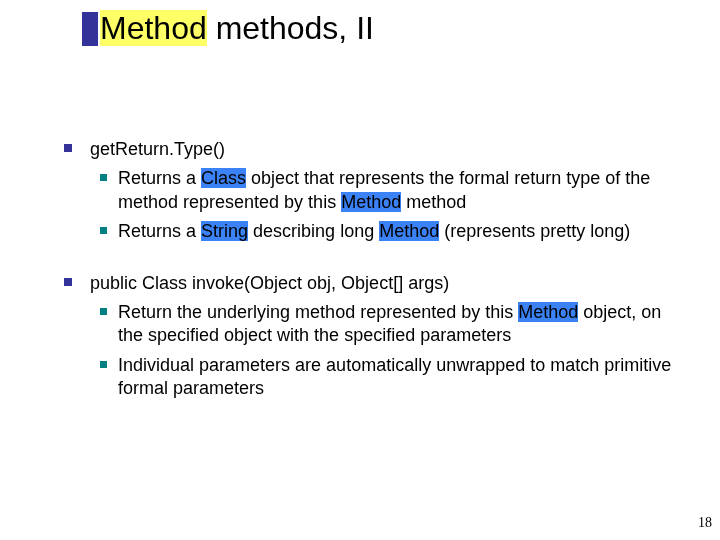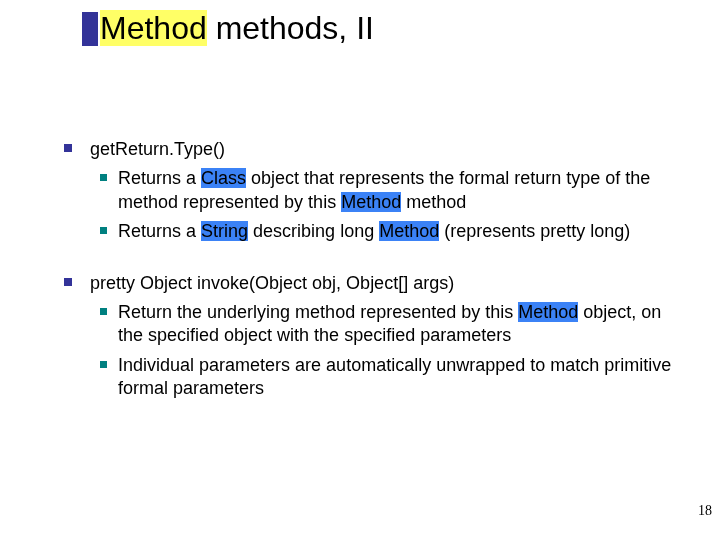--- a/index.html
+++ b/index.html
@@ -72,21 +72,21 @@
   }
   .mono-ish {
     font-family: Verdana, Geneva, sans-serif;
   }
   .code {
     background: #3b82f6;
   }
   .pagenum {
     position: absolute;
     right: 8px;
-    bottom: 18px;
+    bottom: 6px;
     font-size: 14px;
     font-family: "Times New Roman", serif;
     color: #000;
     margin-top: 25px;
   }
 </style>
 </head>
 <body>
 
 <div class="slide">
@@ -115,21 +115,21 @@
     <div class="l2">
       <span class="b"></span>
       <span>
         <span>Returns a </span><span class="code">String</span><span> describing long </span><span class="code">Method</span><span> (represents pretty long)</span>
       </span>
     </div>
 
     <div class="l1">
       <span class="b"></span>
       <span class="mono-ish">
-        <span>pretty Object invoke(Object obj, Object[] args)</span><span></span><span></span>
+        <span>public Class invoke(Object obj, Object[] args)</span><span></span><span></span>
       </span>
     </div>
     <div class="l2">
       <span class="b"></span>
       <span>
         <span>Return the underlying method represented by this </span><span class="code">Method</span><span> object, on the specified object with the specified parameters</span><span></span><span></span>
       </span>
     </div>
     <div class="l2">
       <span class="b"></span>

